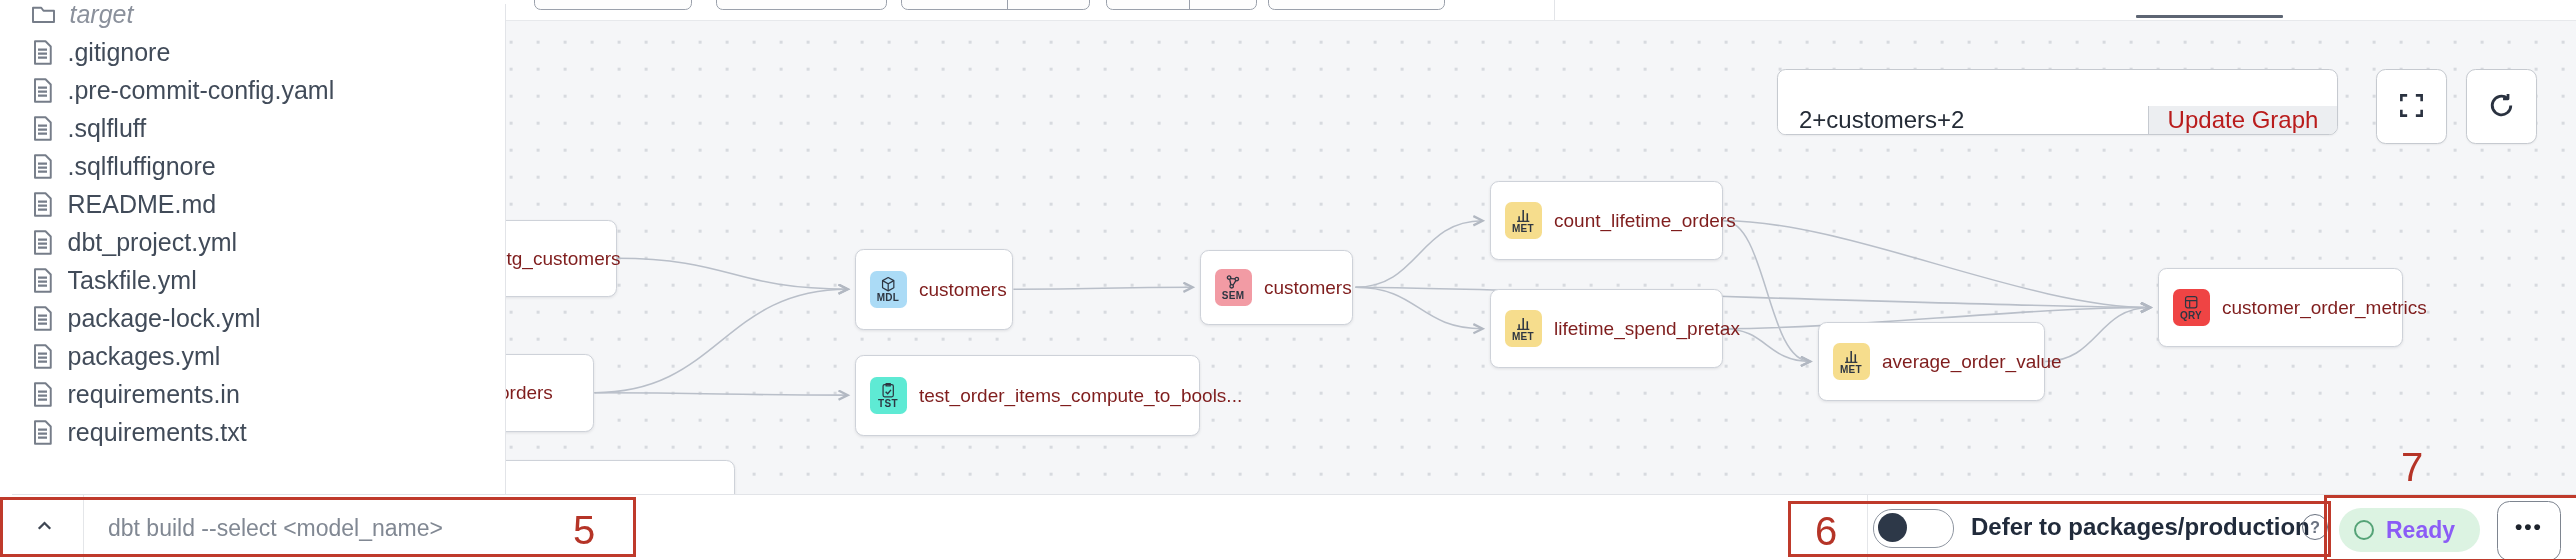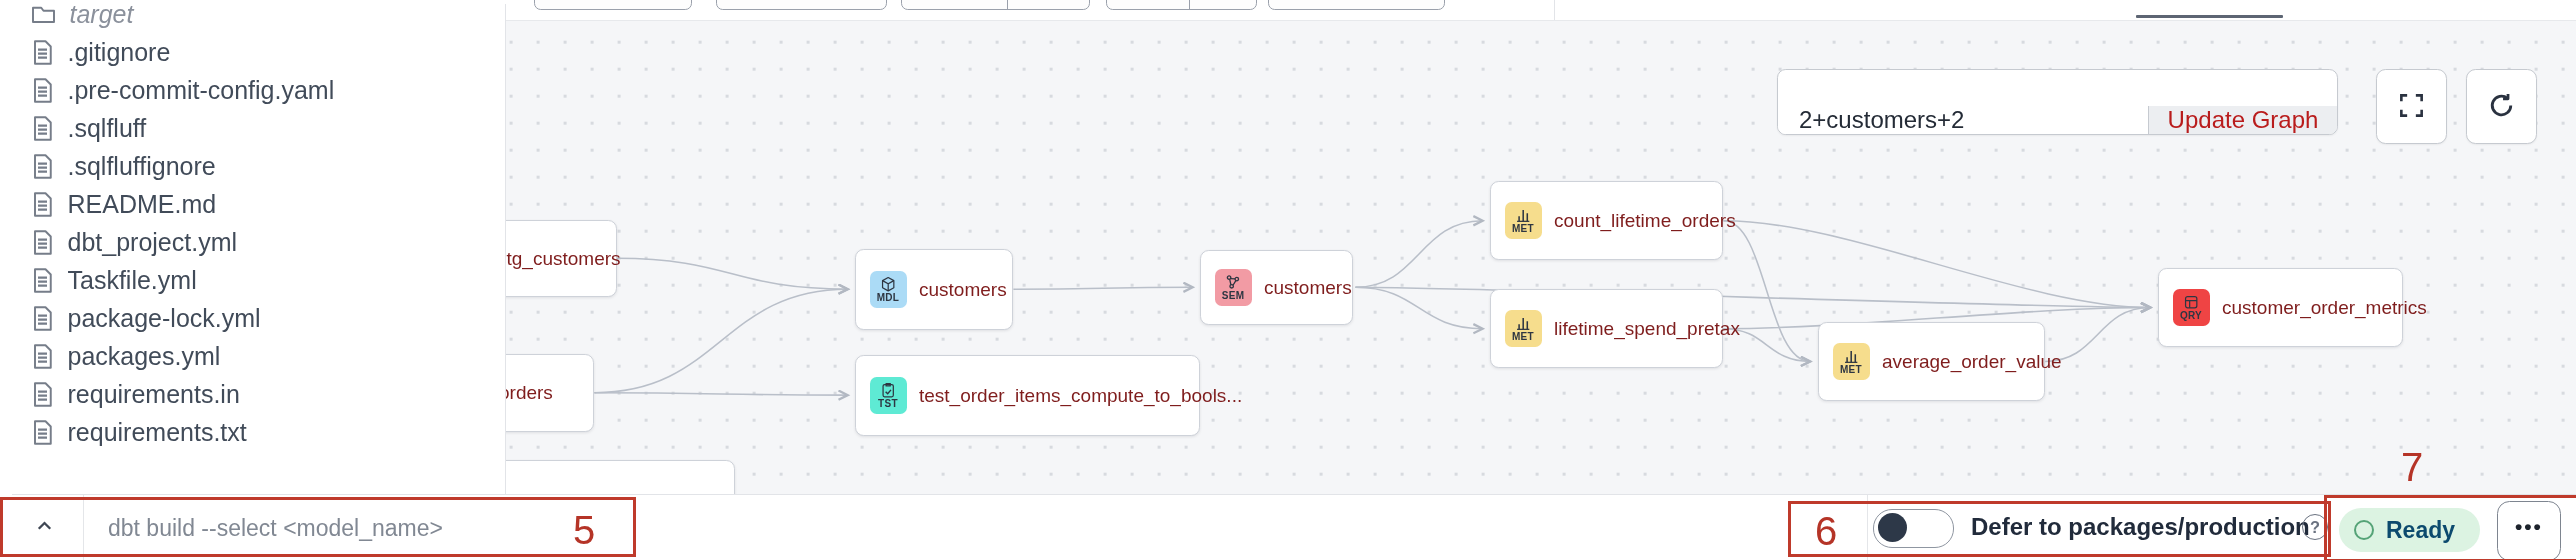--- a/index.html
+++ b/index.html
@@ -62,21 +62,21 @@
     border-radius:19px; background:#fff; cursor:pointer; z-index:25; }
   .toggle-knob { position:absolute; left:3.9px; top:2.9px; width:29px; height:29px; border-radius:50%; background:#2d3848; }
   .defer-label { position:absolute; left:1971px; top:494px; height:66px; display:flex; align-items:center;
     font-size:24px; font-weight:bold; color:#212b3b; z-index:25; }
   .help-icon { position:absolute; left:2302px; top:514px; width:26px; height:26px; border:1.9px solid #6a7280;
     border-radius:50%; display:flex; align-items:center; justify-content:center;
     font-size:16.4px; color:#6a7280; font-weight:bold; z-index:25; }
   .ready-badge { position:absolute; left:2339px; top:508px; width:141px; height:44px; background:#dcf3e2;
     border-radius:22px; display:flex; align-items:center; gap:11.6px; padding-left:15.4px; z-index:25; }
   .ready-circle { width:20px; height:20px; border:2.4px solid #55a377; border-radius:50%; background:transparent; }
-  .ready-text { font-size:23px; font-weight:bold; color:#0c4a6e; }
+  .ready-text { font-size:23px; font-weight:bold; color:#8b5cf6; }
   .more-btn { position:absolute; left:2497px; top:501px; width:64px; height:60px; background:#fff;
     border:1.7px solid #7e8590; border-radius:12.5px; display:flex; align-items:center; justify-content:center;
     cursor:pointer; z-index:25; }
   .more-dots { font-size:21px; font-weight:bold; color:#1d232c; letter-spacing:1.9px; line-height:0; padding-bottom:7.7px; }
 
   
   .anno-box { position:absolute; border:3.9px solid #bf3a2b; z-index:40; pointer-events:none; }
   .anno-num { position:absolute; font-size:40px; color:#b53427; z-index:41; pointer-events:none; }
 </style>
 </head>

